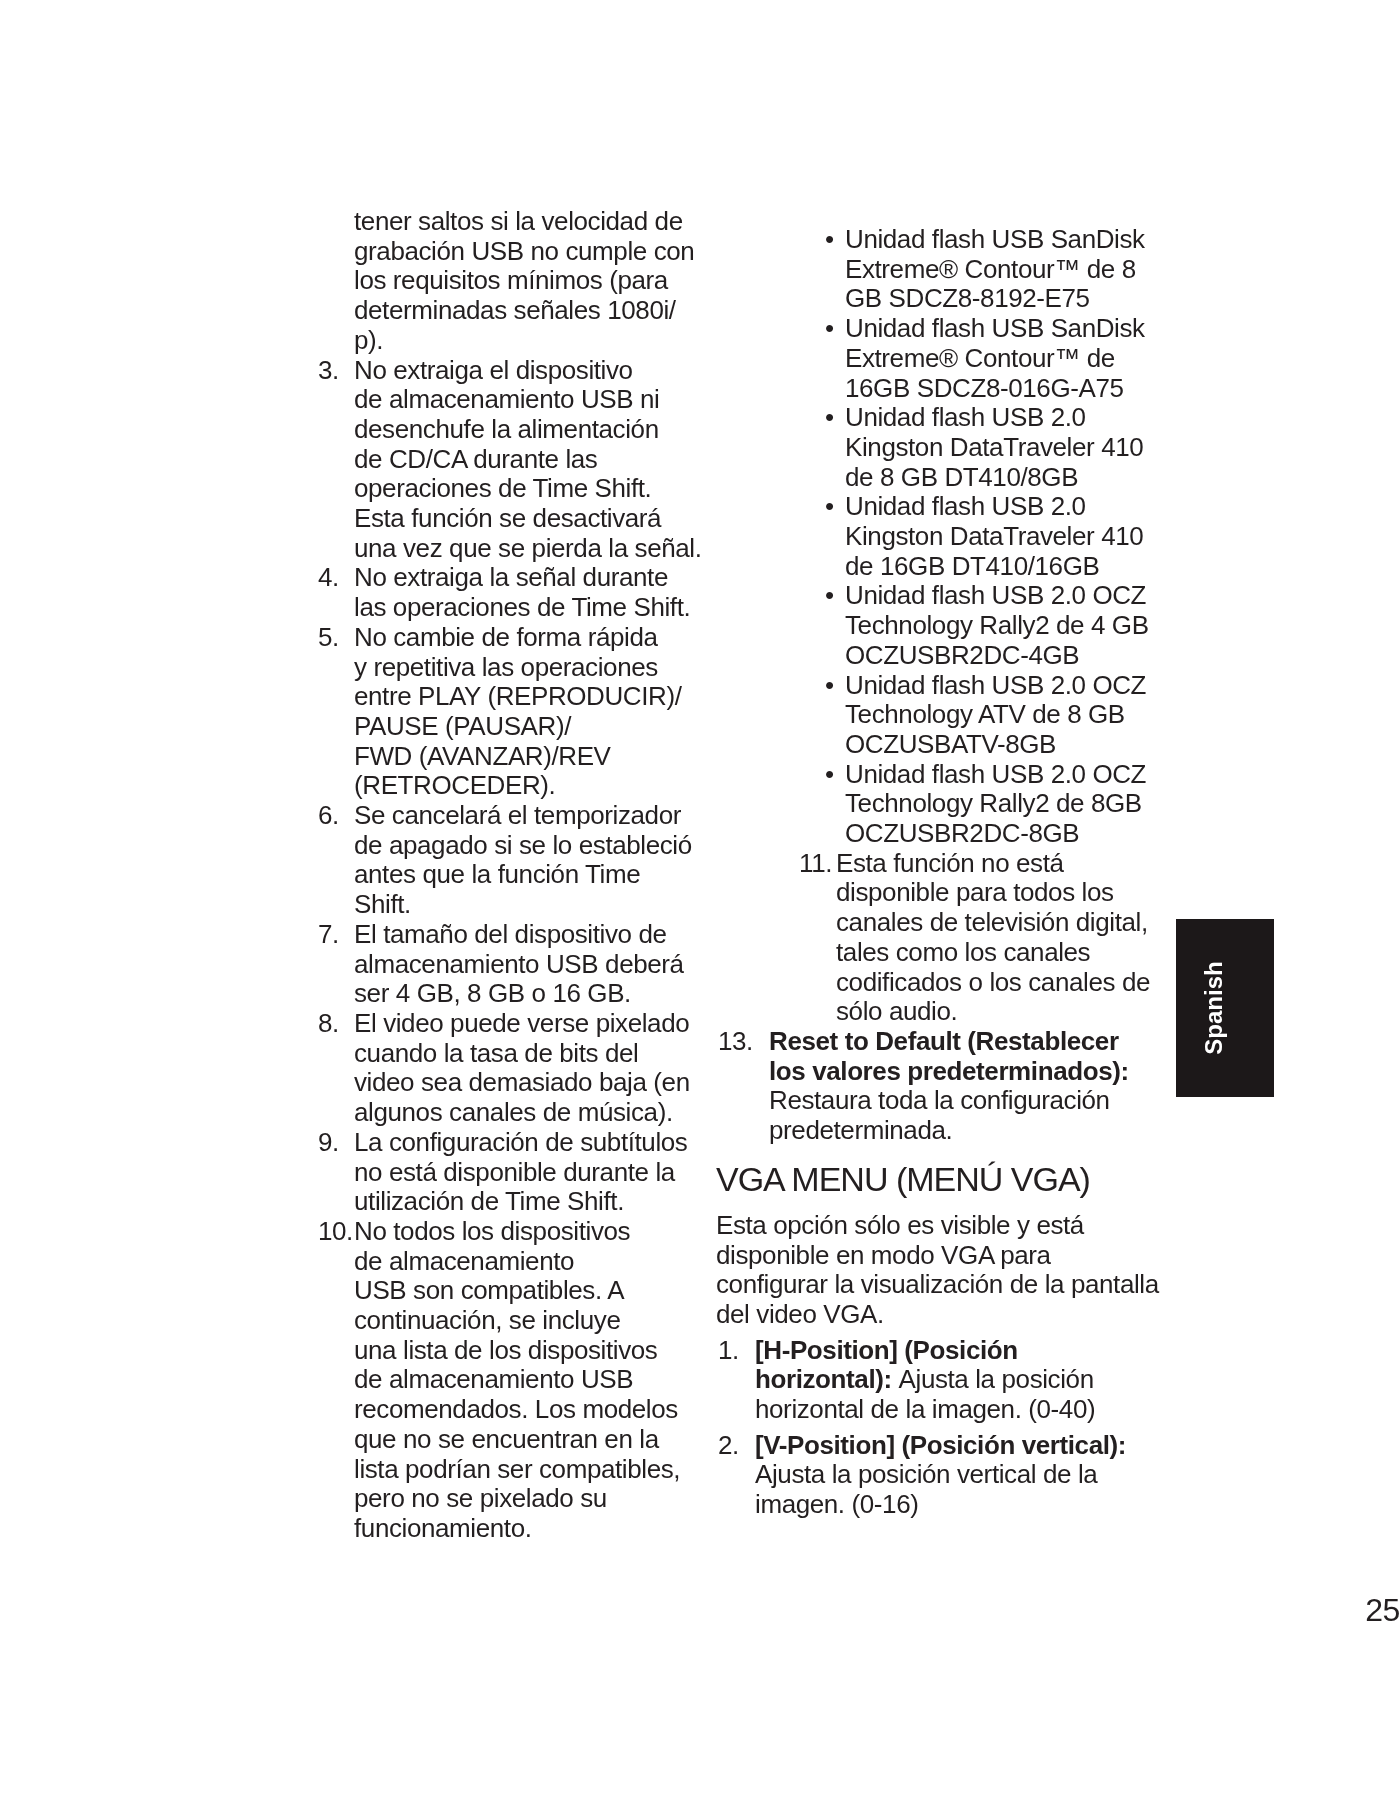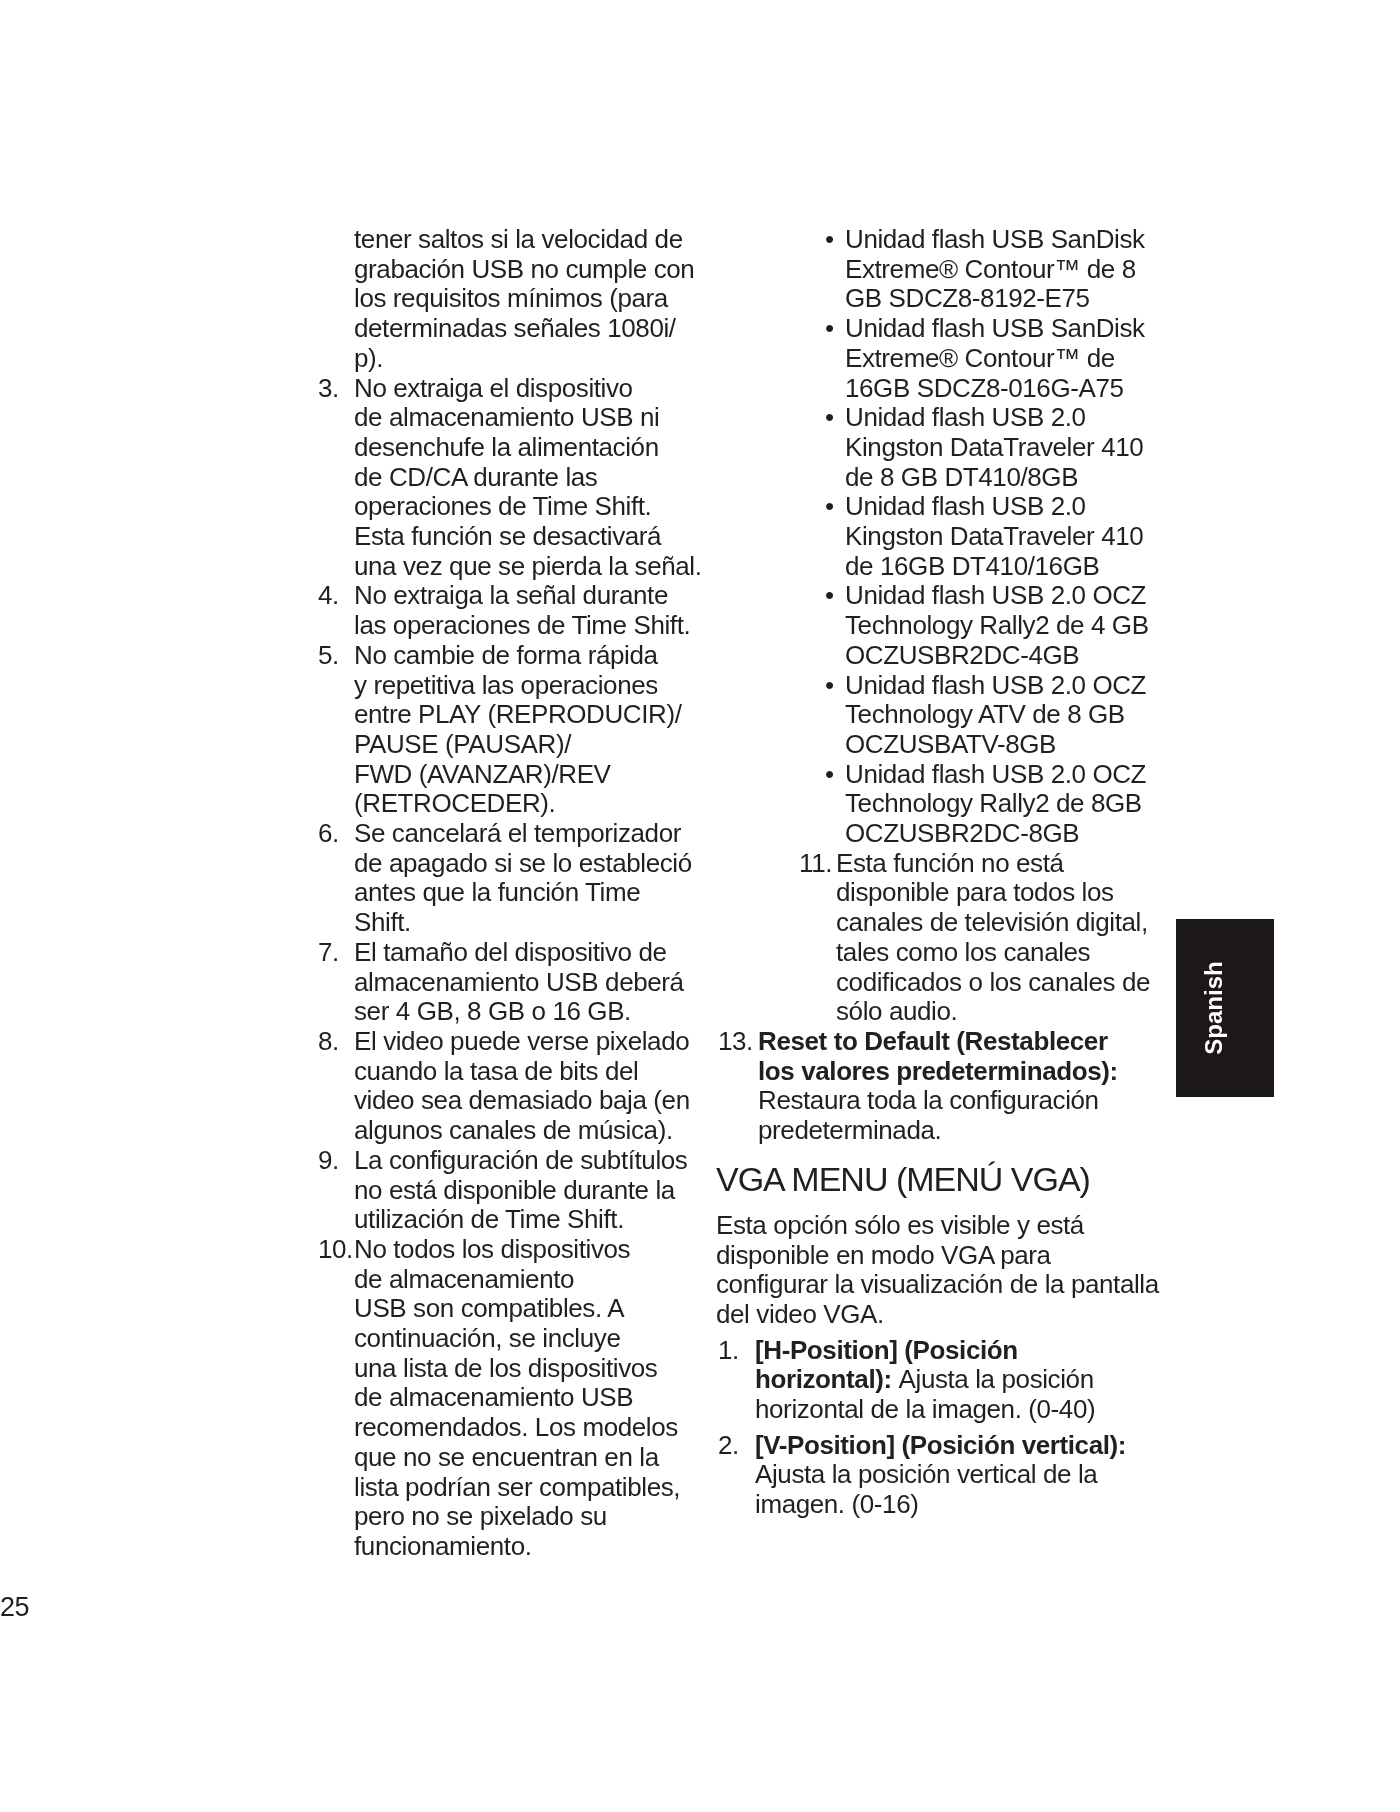--- a/index.html
+++ b/index.html
@@ -2,43 +2,43 @@
 <html><head>
 <meta charset="utf-8">
 <style>
   html,body{margin:0;padding:0;background:#ffffff;}
   .page{
     position:relative;width:1400px;height:1812px;background:#ffffff;
     font-family:"Liberation Sans",sans-serif;color:#231f20;overflow:hidden;
   }
   .textbody{font-size:26px;line-height:29.7px;letter-spacing:-0.4px;}
   .col{position:absolute;}
-  .col-left{left:318px;top:225px;width:385px;}
+  .col-left{left:318px;top:207px;width:385px;}
   .col-right{left:716px;top:225px;width:440px;}
   .item{position:relative;}
   .item .marker{position:absolute;left:0;top:0;white-space:nowrap;}
   .col-left .item .body{margin-left:36px;}
   .group-bullets .item{margin-left:109px;}
   .group-bullets .item .body{margin-left:20px;}
   .group-11 .item{margin-left:83px;}
   .group-11 .item .body{margin-left:37px;}
   .group-13 .item{margin-left:2px;}
-  .group-13 .item .body{margin-left:40px;}
+  .group-13 .item .body{margin-left:51px;}
   .vga-items .item{margin-left:2px;margin-top:6px;}
   .vga-items .item .body{margin-left:37px;}
   .tline{white-space:nowrap;}
   .b{font-weight:bold;}
   .heading{
     font-weight:normal;font-size:34px;line-height:40px;letter-spacing:-1px;
     margin:13px 0 12px 0;white-space:nowrap;
   }
   .para .tline{white-space:nowrap;}
   .page-number{
-    position:absolute;top:1592px;left:0;width:1400px;text-align:left;
-    font-size:27px;letter-spacing:-0.4px;
+    position:absolute;top:1592px;left:0;width:1400px;text-align:right;
+    font-size:32px;letter-spacing:-0.4px;
   }
   .lang-tab{
     position:absolute;left:1176px;top:919px;width:98px;height:178px;
   }
   .lang-tab .label{
     position:absolute;left:50%;top:50%;
     transform:translate(-62%,-50%) rotate(-90deg);
     color:#ffffff;font-weight:bold;font-size:24px;white-space:nowrap;
     letter-spacing:0;
   }

